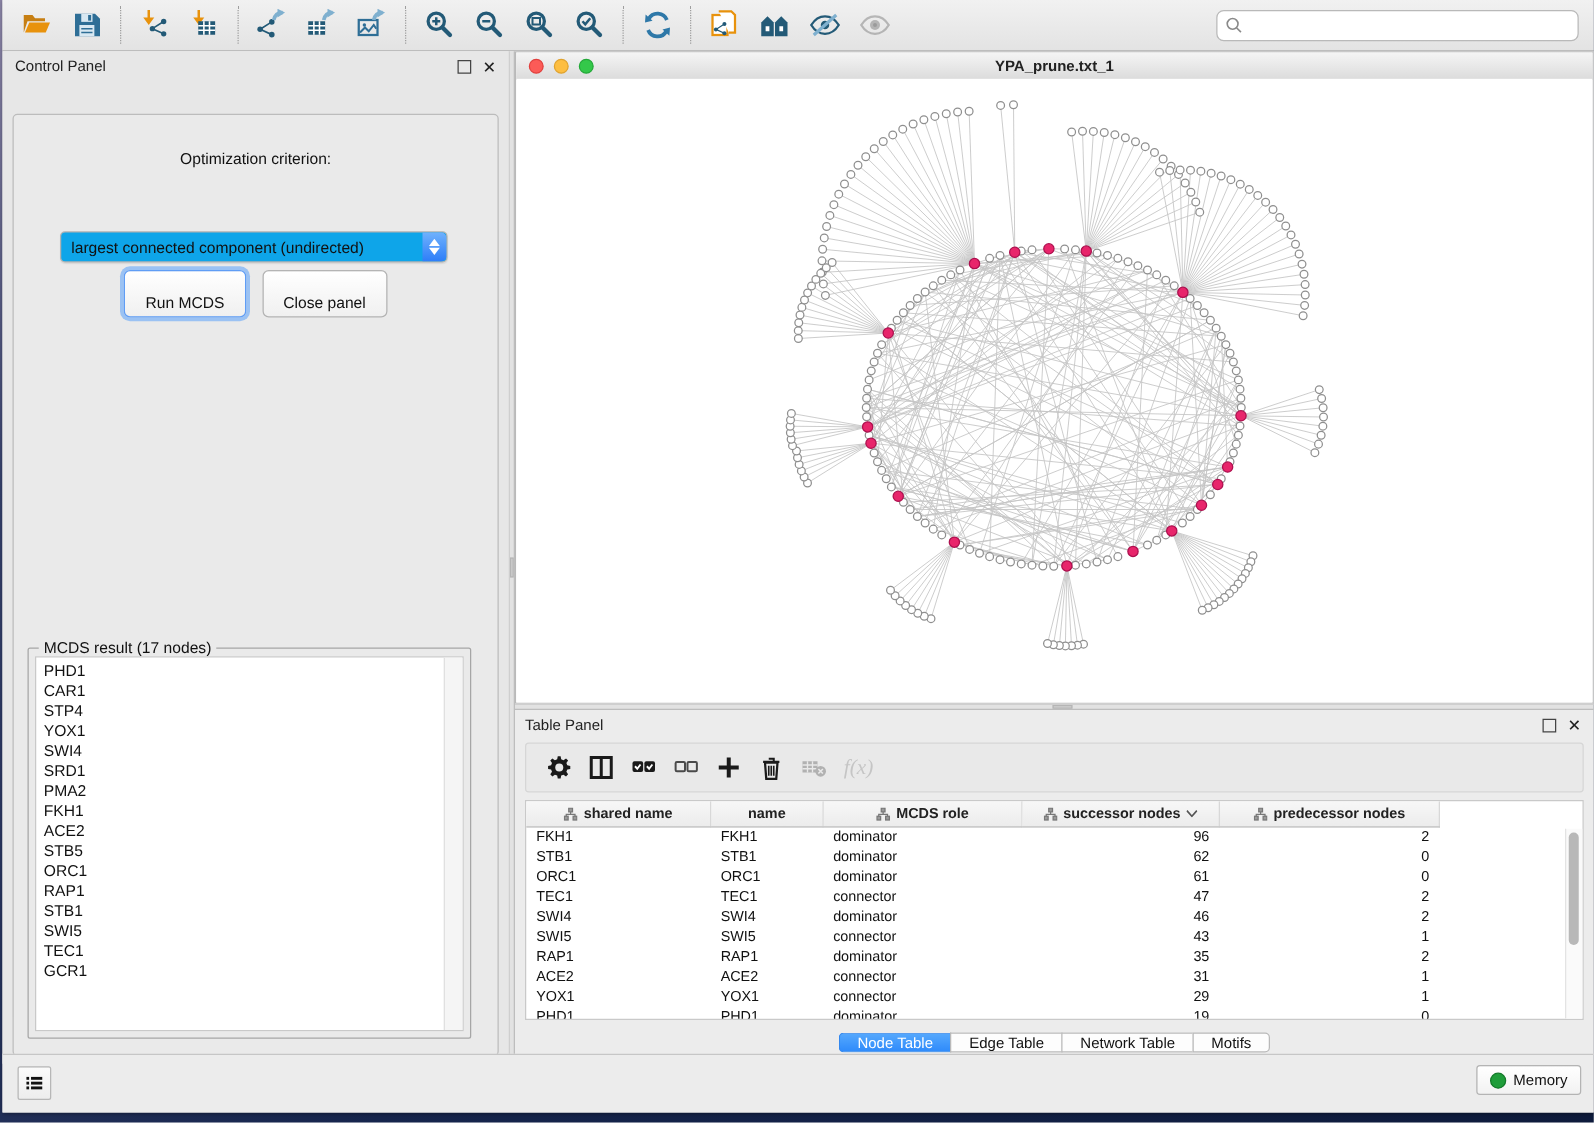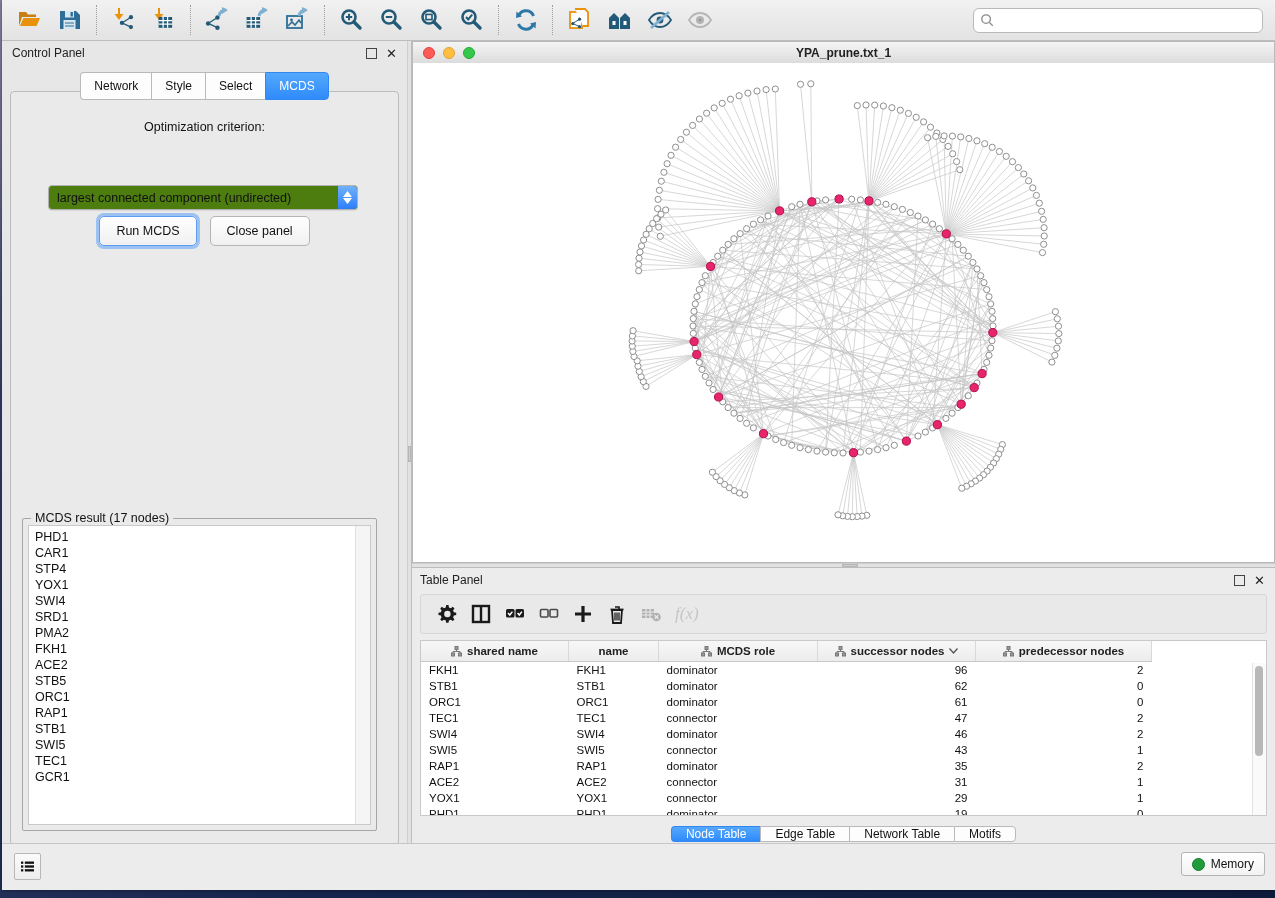--- a/index.html
+++ b/index.html
@@ -26,26 +26,26 @@
   .x-glyph{font-weight:bold;font-size:13px;line-height:9px;color:#222;}
   
   .control-panel{position:absolute;left:0;top:41px;width:405px;bottom:39px;background:#e7e7e7;}
   .cp-content{position:absolute;left:8px;right:8px;top:50px;bottom:6px;border:1px solid #bcbcbc;border-radius:4px;background:#eaeaea;}
   .cp-tabs{position:absolute;top:31px;left:0;right:0;display:flex;justify-content:center;z-index:2;}
   .cp-tab{background:#fdfdfd;border:1px solid #b9b9b9;border-right:none;padding:3px 13px;font-size:12px;color:#111;height:20px;display:flex;align-items:center;}
   .cp-tab:first-child{border-radius:4px 0 0 4px;}
   .cp-tab:last-child{border-radius:0 4px 4px 0;border-right:1px solid #b9b9b9;}
   .cp-tab.active{background:linear-gradient(#55a8fd,#2f8bfb);color:#fff;border-color:#3388ef;}
   .opt-label{text-align:center;margin-top:28px;font-size:12.5px;color:#111;}
-  .dropdown{position:absolute;left:37px;right:40px;top:93px;height:23px;background:#4d7c0f;border:1px solid #b2b2b2;border-radius:4px;display:flex;align-items:center;box-shadow:0 1px 1px rgba(0,0,0,.08);}
+  .dropdown{position:absolute;left:37px;right:40px;top:93px;height:23px;background:#0ea5e9;border:1px solid #b2b2b2;border-radius:4px;display:flex;align-items:center;box-shadow:0 1px 1px rgba(0,0,0,.08);}
   .dropdown .dd-text{flex:1;padding-left:8px;font-size:12.5px;color:#111;white-space:nowrap;overflow:hidden;}
   .dd-stepper{width:19px;align-self:stretch;background:linear-gradient(#6fb1fd,#2e7ef8);border-radius:0 4px 4px 0;display:flex;flex-direction:column;align-items:center;justify-content:center;gap:1px;}
   .dd-stepper svg{display:block;}
   .btn-row{position:absolute;top:124px;left:0;right:0;display:flex;justify-content:center;gap:13px;}
-  .mac-btn{background:linear-gradient(#ffffff,#f0f0f0);border:1px solid #b4b4b4;border-radius:5px;padding:5px 16px;font-size:12.5px;color:#111;height:30px;box-sizing:border-box;font-family:inherit;}
+  .mac-btn{background:linear-gradient(#ffffff,#f0f0f0);border:1px solid #b4b4b4;border-radius:5px;padding:18px 16px;font-size:12.5px;color:#111;height:16px;box-sizing:border-box;font-family:inherit;}
   .mac-btn.focused{box-shadow:0 0 0 3px rgba(90,160,250,.55);border-color:#5f9df5;}
   .result-group{position:absolute;left:11px;right:21px;top:426px;bottom:13px;border:1px solid #a6a6a6;border-radius:2px;}
   .result-legend{position:absolute;top:-8px;left:8px;background:#eaeaea;padding:0 4px;font-size:12.5px;color:#111;}
   .result-list{position:absolute;inset:6px 5px 5px 5px;background:#fff;border:1px solid #c9c9c9;overflow:hidden;}
   .result-inner{position:absolute;inset:0 14px 0 0;padding:3px 0 0 6px;font-size:12.5px;line-height:16px;color:#111;}
   .result-scroll{position:absolute;top:0;bottom:0;right:0;width:14px;background:#f5f5f5;border-left:1px solid #e0e0e0;}
   
   .vsplit{position:absolute;left:405px;top:41px;width:5px;bottom:46px;background:#e2e2e2;border-left:1px solid #cfcfcf;border-right:1px solid #bdbdbd;box-sizing:border-box;}
   .vsplit .grip{position:absolute;top:405px;left:0;right:0;height:14px;background:#d0d0d0;border:1px solid #b5b5b5;}
   .hsplit{position:absolute;left:410px;right:0;top:563px;height:5px;background:#e2e2e2;border-top:1px solid #cfcfcf;border-bottom:1px solid #bdbdbd;box-sizing:border-box;}
@@ -296,26 +296,20 @@
               <div>RAP1</div>
               <div>STB1</div>
               <div>SWI5</div>
               <div>TEC1</div>
               <div>GCR1</div>
             </div>
           <div class="result-scroll"></div>
         </div>
       </div>
     </div>
-    <div class="cp-tabs" id="cp-tabs">
-        <div class="cp-tab">Network</div>
-        <div class="cp-tab">Style</div>
-        <div class="cp-tab">Select</div>
-        <div class="cp-tab active">MCDS</div>
-      </div>
   </div>
 
   <div class="vsplit">
       <div class="grip"></div>
     </div>
 
   <div class="net-window">
     <div class="net-titlebar">
       <span class="traffic">
         <span class="light" style="background:#fc5b57;border:1px solid #e1403d;box-sizing:border-box;"></span>

